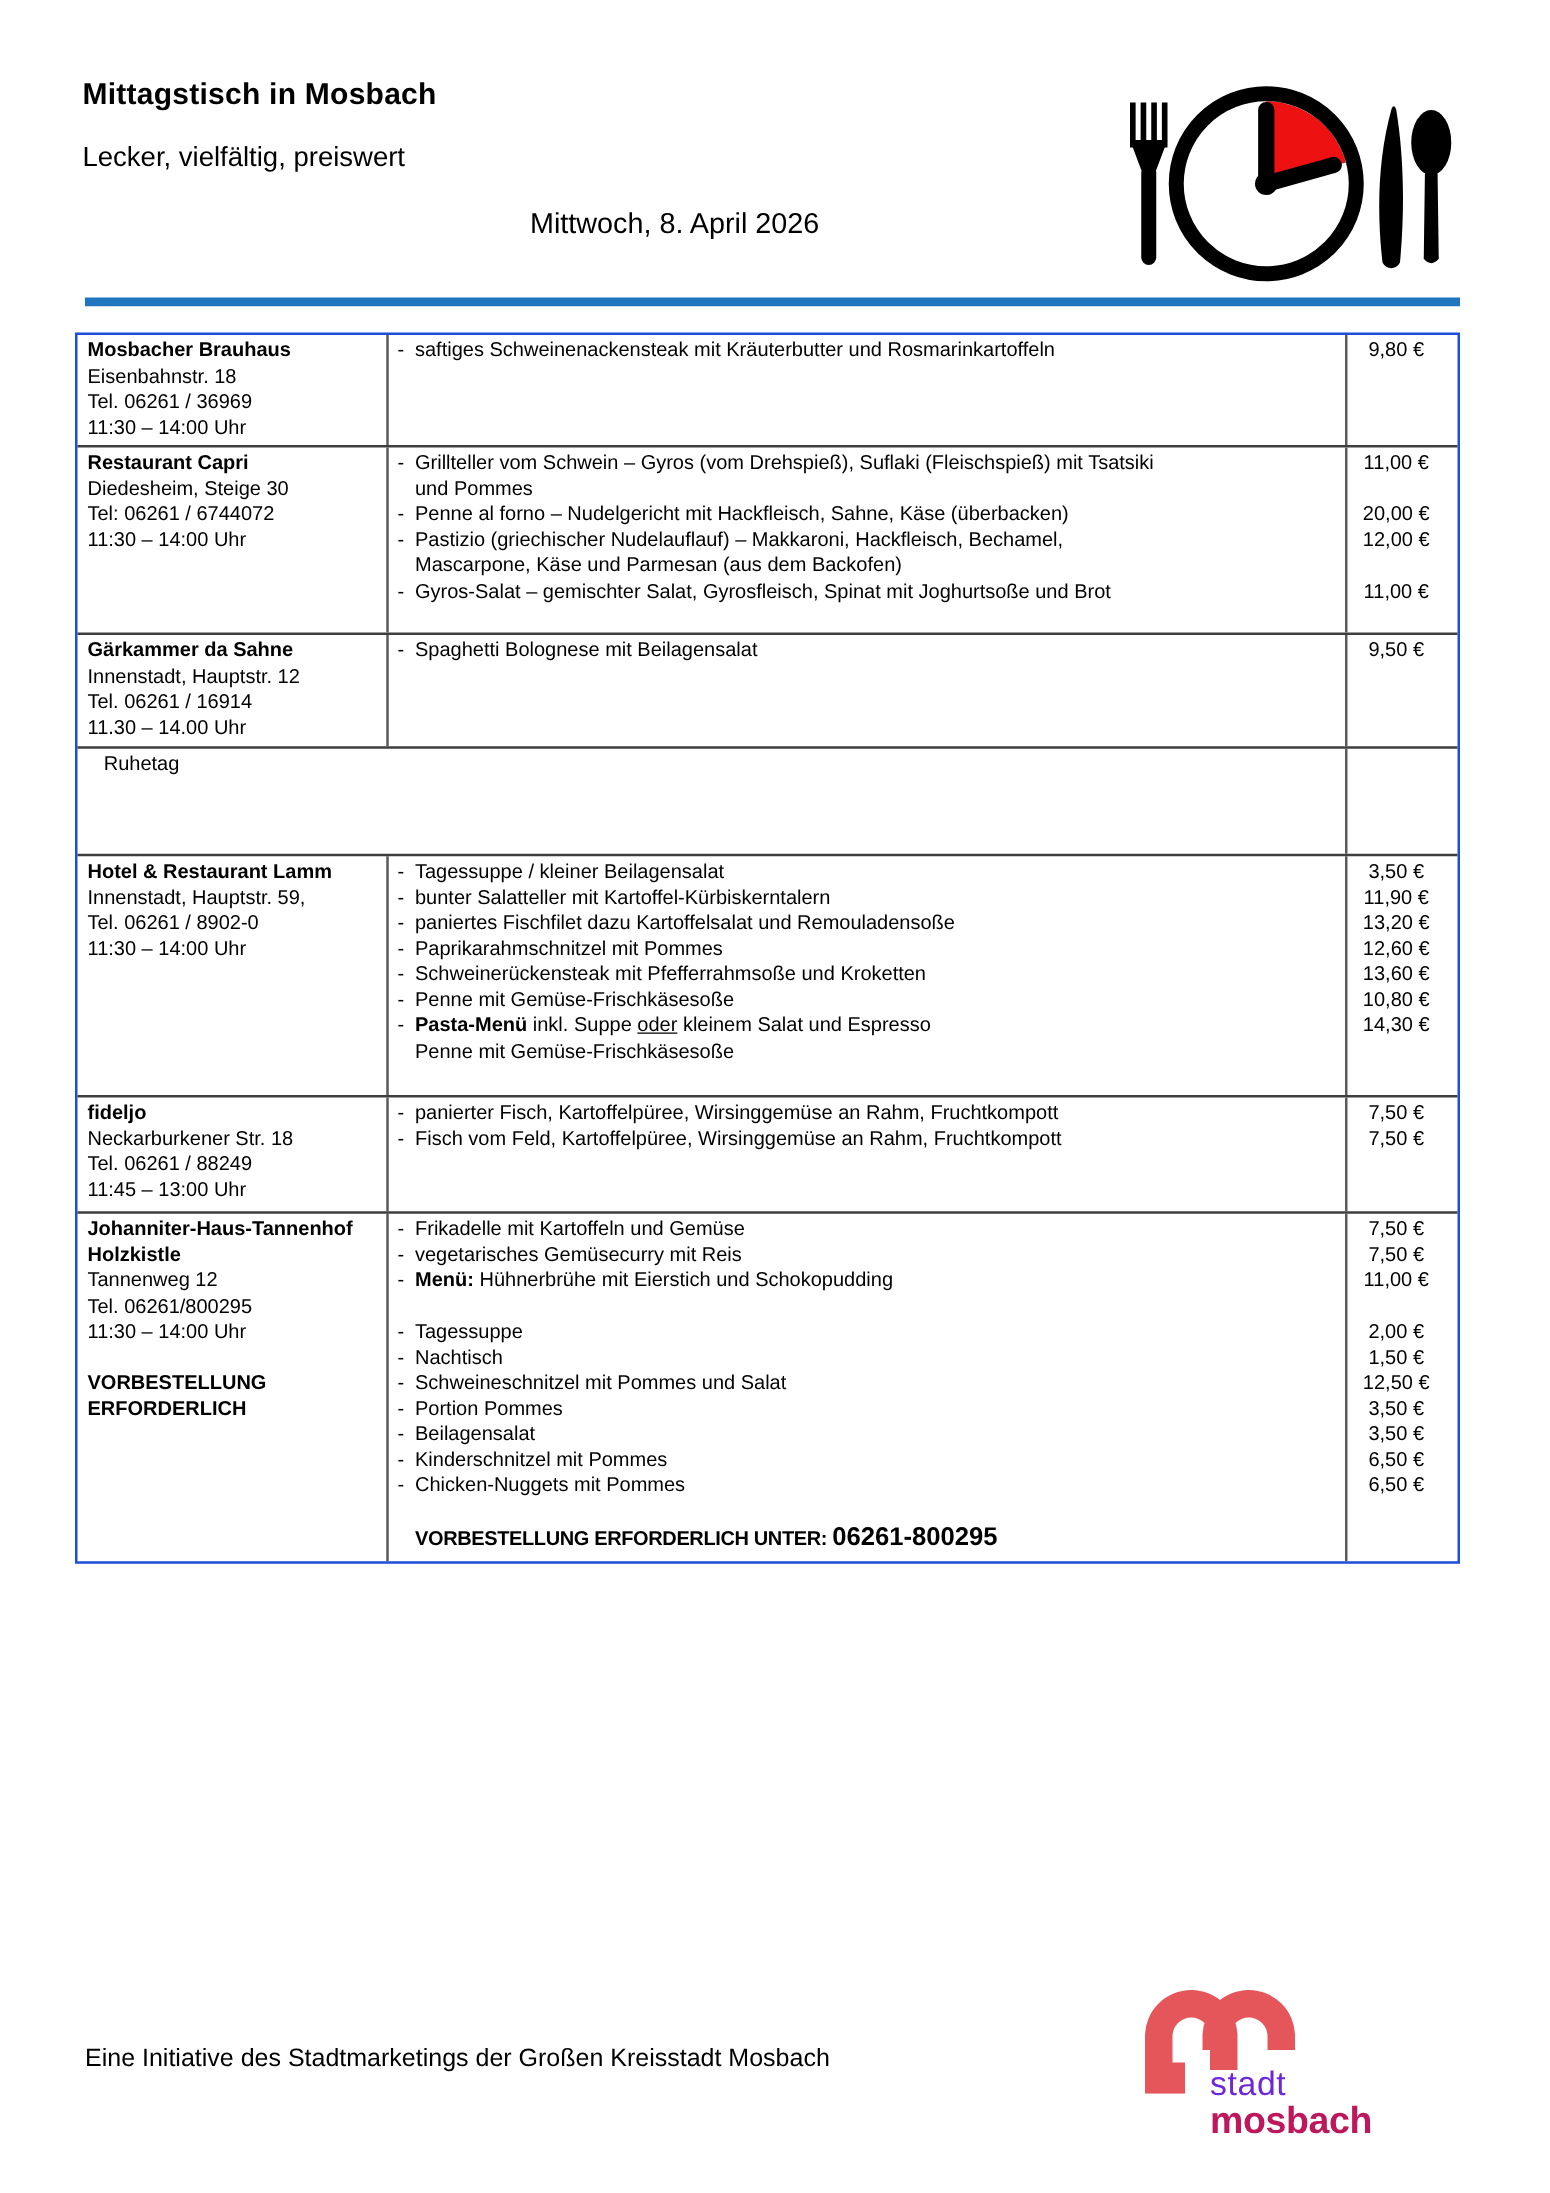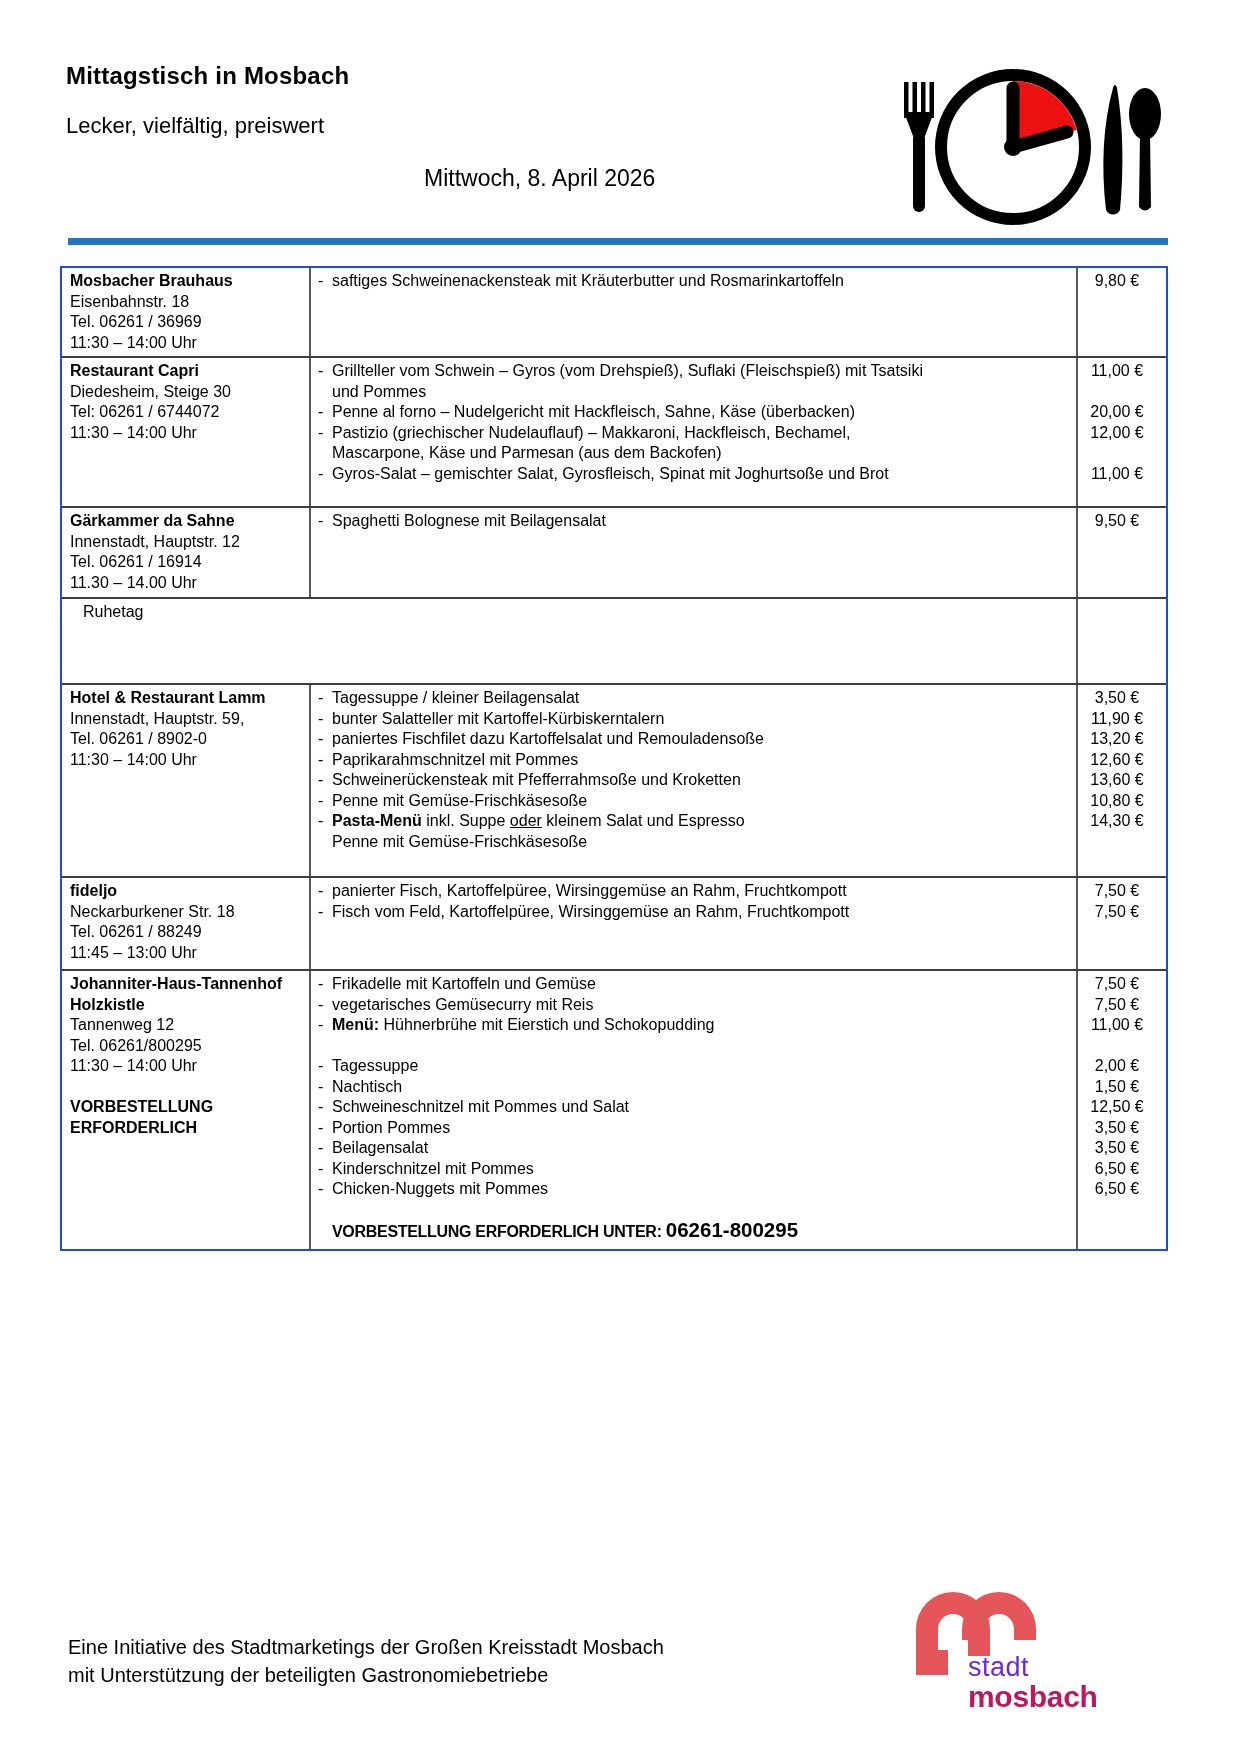--- a/index.html
+++ b/index.html
@@ -297,21 +297,20 @@
           <div class="dash"></div>
           <div class="dtext"><span class="seg b cond">VORBESTELLUNG ERFORDERLICH UNTER: </span><span class="seg b big">06261-800295</span></div>
           <div class="price"></div>
         </div>
       </div>
     </div>
   </div>
 
 <div class="abs" id="footnote">
   <div>Eine Initiative des Stadtmarketings der Großen Kreisstadt Mosbach</div>
-  <div>mit Unterstützung der beteiligten Gastronomiebetriebe</div>
 </div>
 
 <div class="abs" id="citylogo">
   <svg width="120" height="83" viewBox="0 0 120 83">
     <g fill="var(--mred)">
       <path d="M0,83 L0,37 A37,37 0 0 1 74,37 L74,64 L52,64 L52,37 A15,15 0 0 0 22,37 L22,58 L32,58 L32,83 Z"></path>
       <path d="M46,37 A37,37 0 0 1 120,37 L120,48 L98,48 L98,37 A15,15 0 0 0 68,37 L68,48 L46,48 Z"></path>
     </g>
   </svg>
   <span class="stadt">stadt</span>

